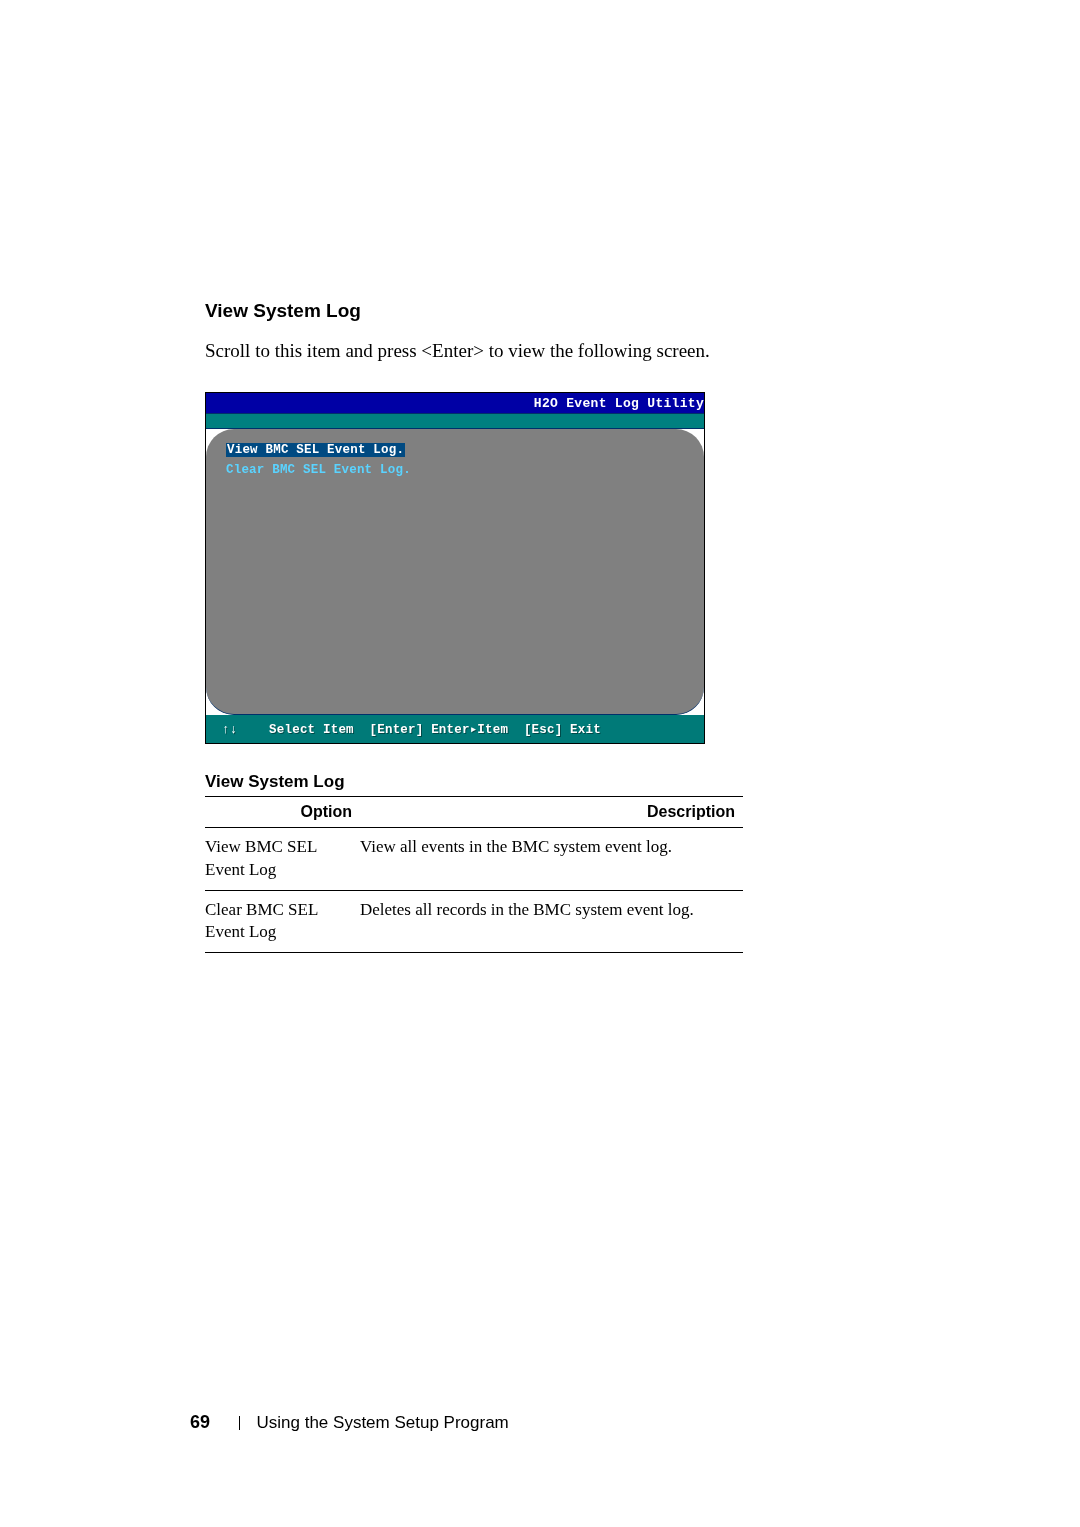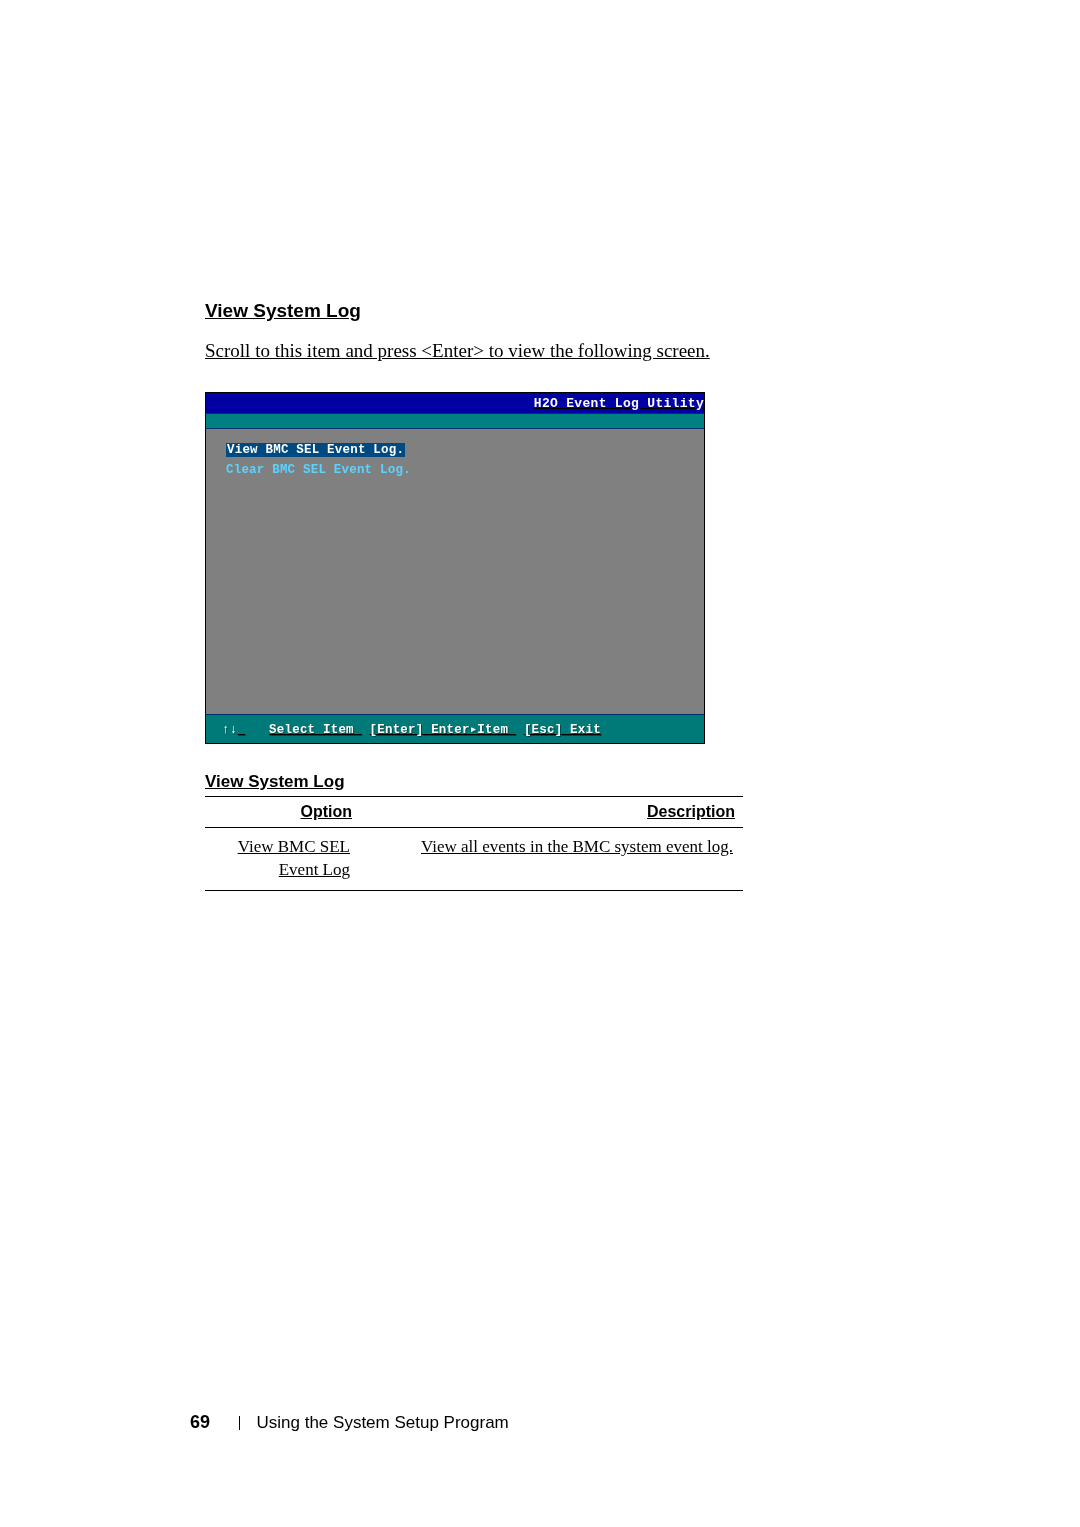--- a/index.html
+++ b/index.html
@@ -7,21 +7,20 @@
     margin: 0; padding: 0;
     width: 1080px; height: 1527px;
     background: #fff;
     font-family: Georgia, 'Times New Roman', serif;
     color: #000;
   }
   .page {
     position: relative;
     width: 1080px; height: 1527px;
     padding: 300px 205px 0 205px;
-    text-decoration: underline;
   }
   .heading {
     font-family: Arial, Helvetica, sans-serif;
     font-weight: bold;
     font-size: 19px;
     margin: 0 0 12px 0;
   }
   .body-text {
     font-size: 19px;
     line-height: 1.35;
@@ -46,20 +45,21 @@
     background: #008080;
     height: 16px;
     border-top: 1px solid #00306a;
     border-bottom: 1px solid #00306a;
   }
   .bios-body {
     background: #808080;
     height: 286px;
     position: relative;
     border-bottom: 1px solid #00306a;
+    border-radius: 28px;
   }
   .bios-body .menu-item {
     font-family: 'Courier New', monospace;
     font-weight: bold;
     font-size: 12.5px;
     color: #5ad3ff;
     position: absolute;
     left: 20px;
     letter-spacing: 0.2px;
     white-space: nowrap;
@@ -102,21 +102,21 @@
     font-weight: bold;
     font-size: 16px;
     text-align: right;
     padding: 6px 8px 6px 0;
     border-bottom: 1px solid #000;
     vertical-align: top;
   }
   table.doc-table td {
     font-family: Georgia, 'Times New Roman', serif;
     font-size: 17px;
-    text-align: right;
+    text-align: left;
     padding: 8px 10px 8px 0;
     border-bottom: 1px solid #000;
     vertical-align: top;
     line-height: 1.35;
     margin-top: 39px;
   }
   table.doc-table tr:last-child td { border-bottom: none; }
   .col-option { width: 155px; }
 
   
@@ -170,20 +170,24 @@
       <tr>
         <th class="col-option">Option</th>
         <th>Description</th>
       </tr>
     </thead>
     <tbody>
       <tr>
         <td>View BMC SEL Event Log</td>
         <td>View all events in the BMC system event log.</td>
       </tr>
+      <tr>
+        <td>Clear BMC SEL Event Log</td>
+        <td>Deletes all records in the BMC system event log.</td>
+      </tr>
     </tbody>
   </table>
 
   <div class="page-footer">
     <span class="pnum">69</span>
     <span class="sep"></span>
     <span>Using the System Setup Program</span>
   </div>
 
 </div>

